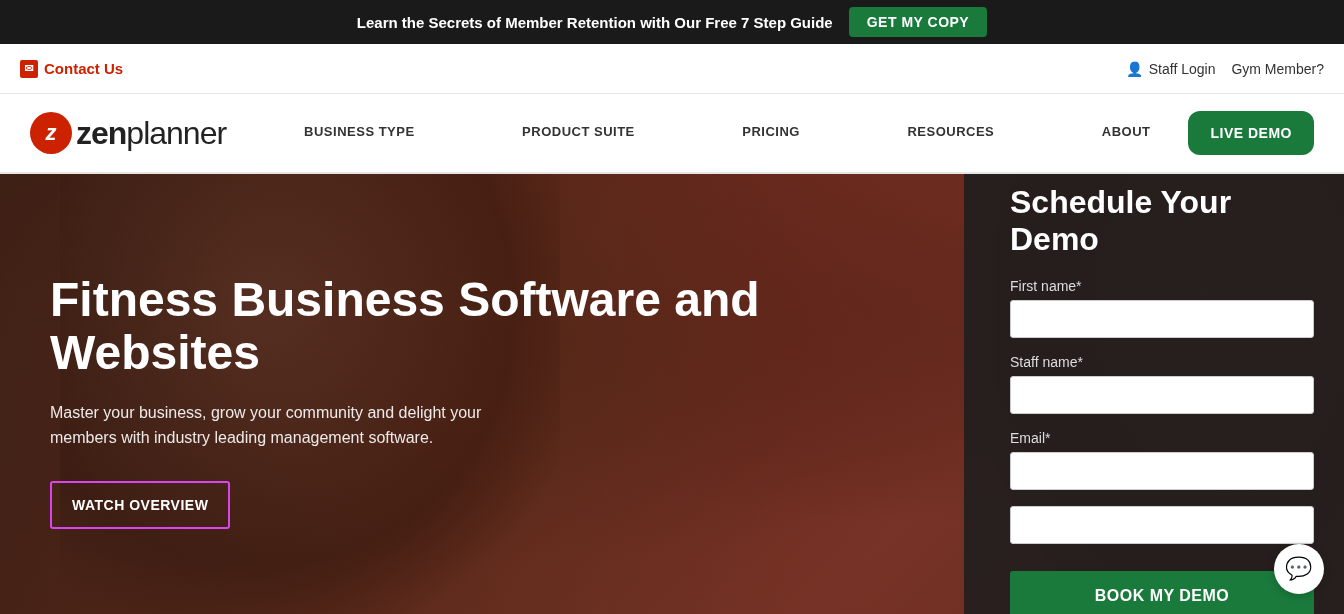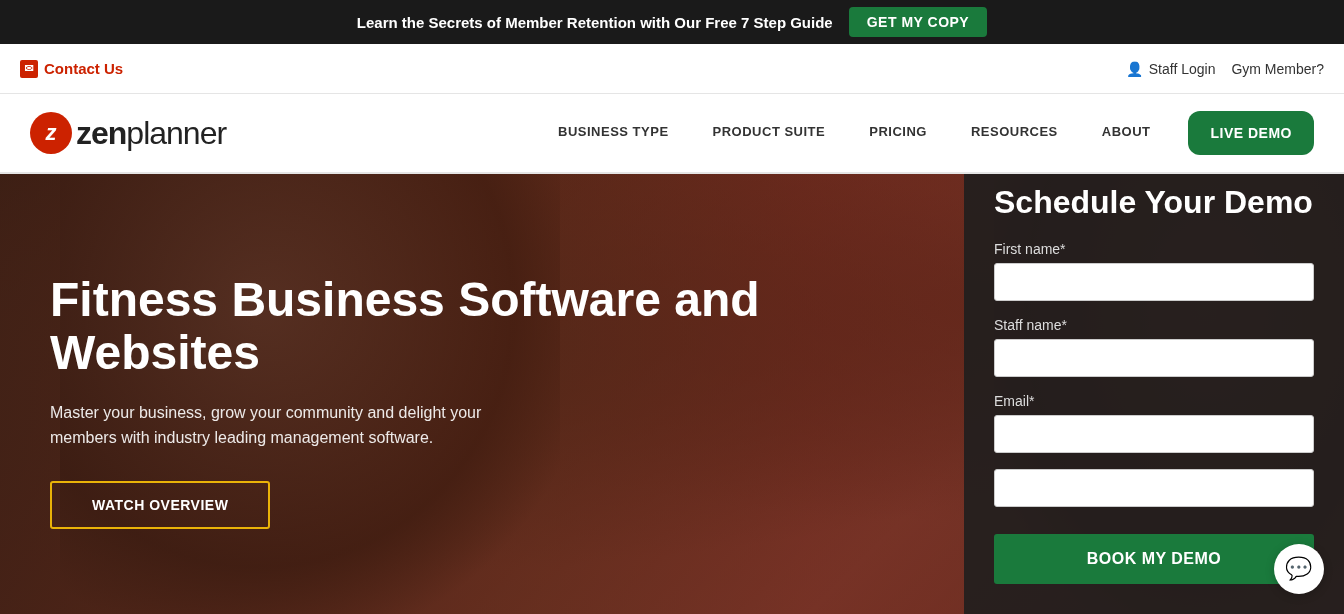--- a/index.html
+++ b/index.html
@@ -129,21 +129,21 @@
       font-size: 32px;
       font-weight: 300;
       color: #222;
       letter-spacing: -1px;
     }
     .main-nav-links {
       display: flex;
       align-items: center;
       gap: 8px;
       flex: 1;
-      justify-content: flex-end;
+      justify-content: space-between;
       margin-right: 20px;
     }
     .nav-item {
       font-size: 13px;
       font-weight: 700;
       letter-spacing: 0.5px;
       color: #333;
       padding: 0 18px;
       cursor: pointer;
       text-transform: uppercase;
@@ -252,36 +252,36 @@
       font-size: 16px;
       line-height: 1.6;
       color: rgba(255,255,255,0.9);
       margin-bottom: 30px;
       max-width: 450px;
     }
 
     .watch-overview-btn {
       background: transparent;
       color: #fff;
-      border: 2px solid #eab308;
-      padding: 14px 40px;
+      border: 2px solid #d946ef;
+      padding: 14px 20px;
       font-size: 14px;
       font-weight: 700;
       cursor: pointer;
       text-transform: uppercase;
       letter-spacing: 0.5px;
       border-radius: 3px;
     }
 
     
     .hero-form-panel {
       width: 380px;
       min-width: 340px;
       background: rgba(30, 30, 30, 0.88);
-      padding: 0 30px 30px 30px;
+      padding: 0 30px 30px 46px;
       color: #fff;
       height: 440px;
       overflow-y: auto;
     }
 
     .form-title {
       font-size: 32px;
       font-weight: 900;
       color: #fff;
       margin-bottom: 20px;

